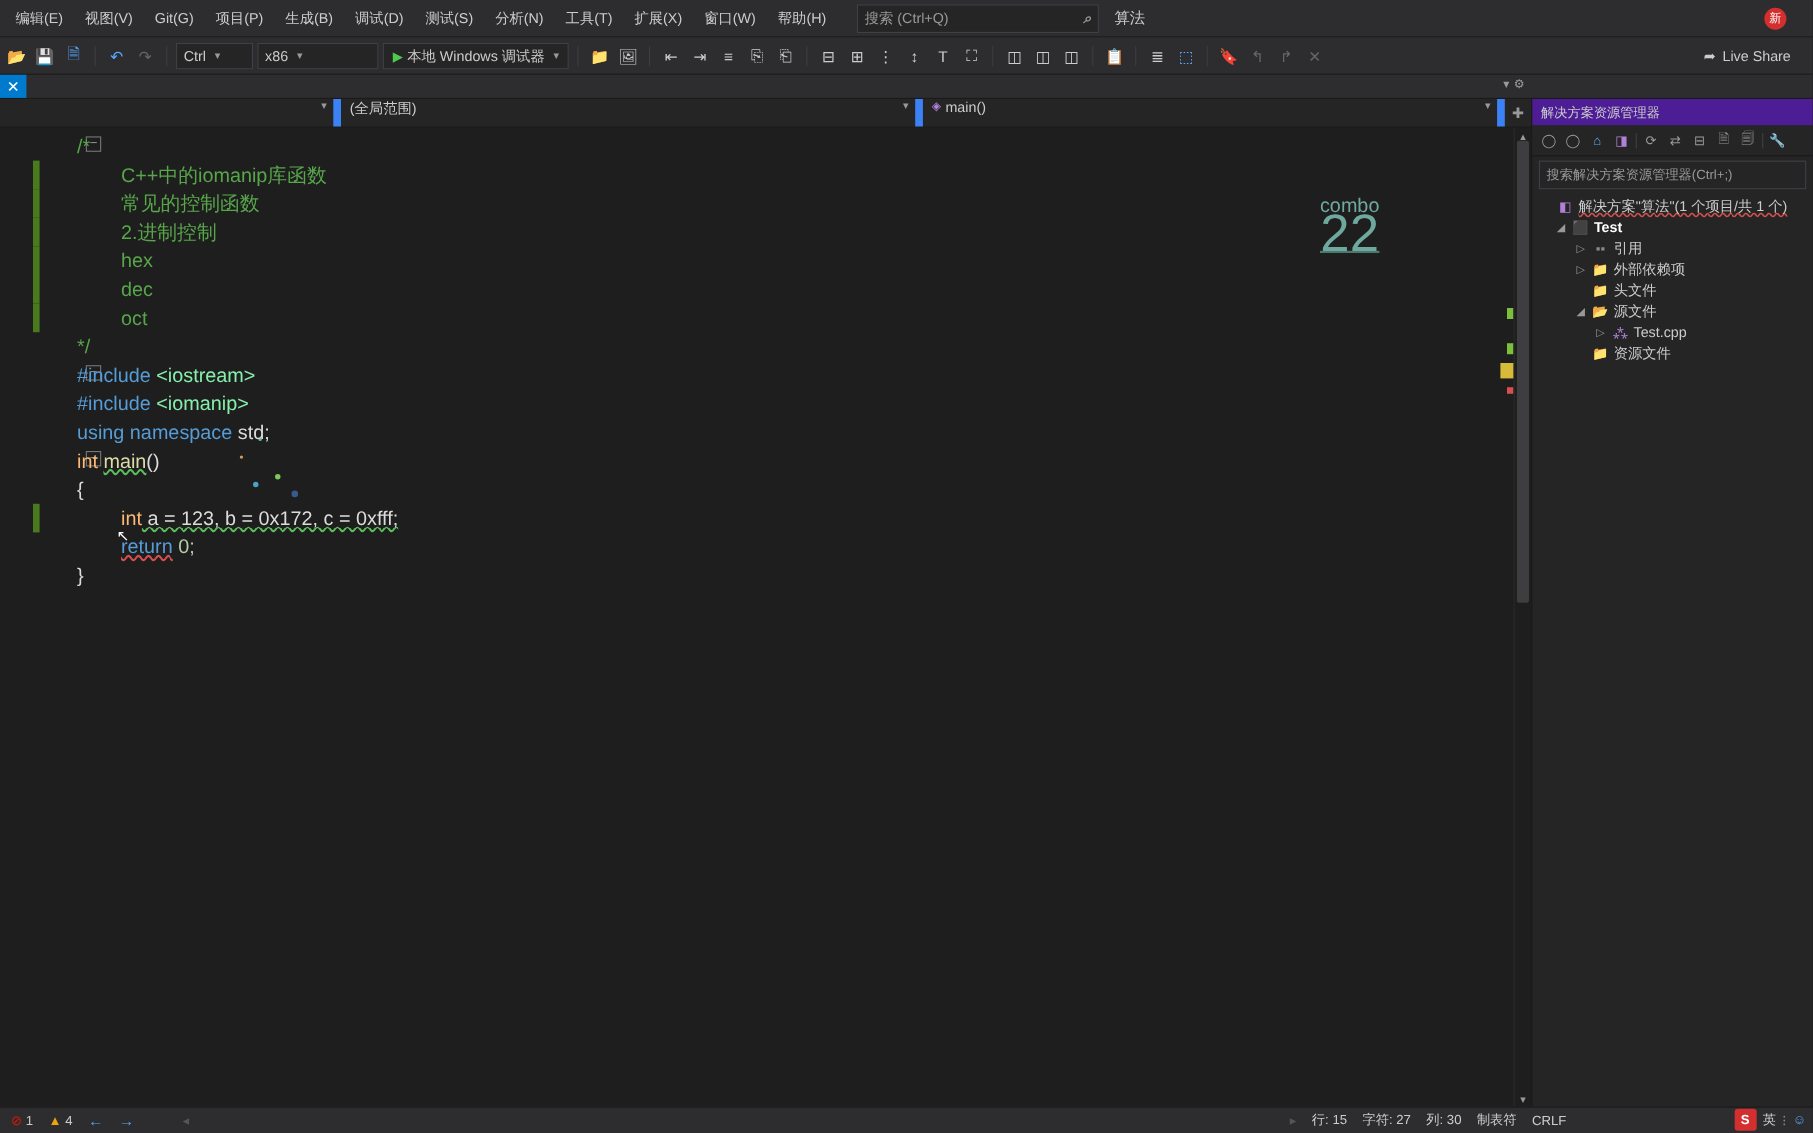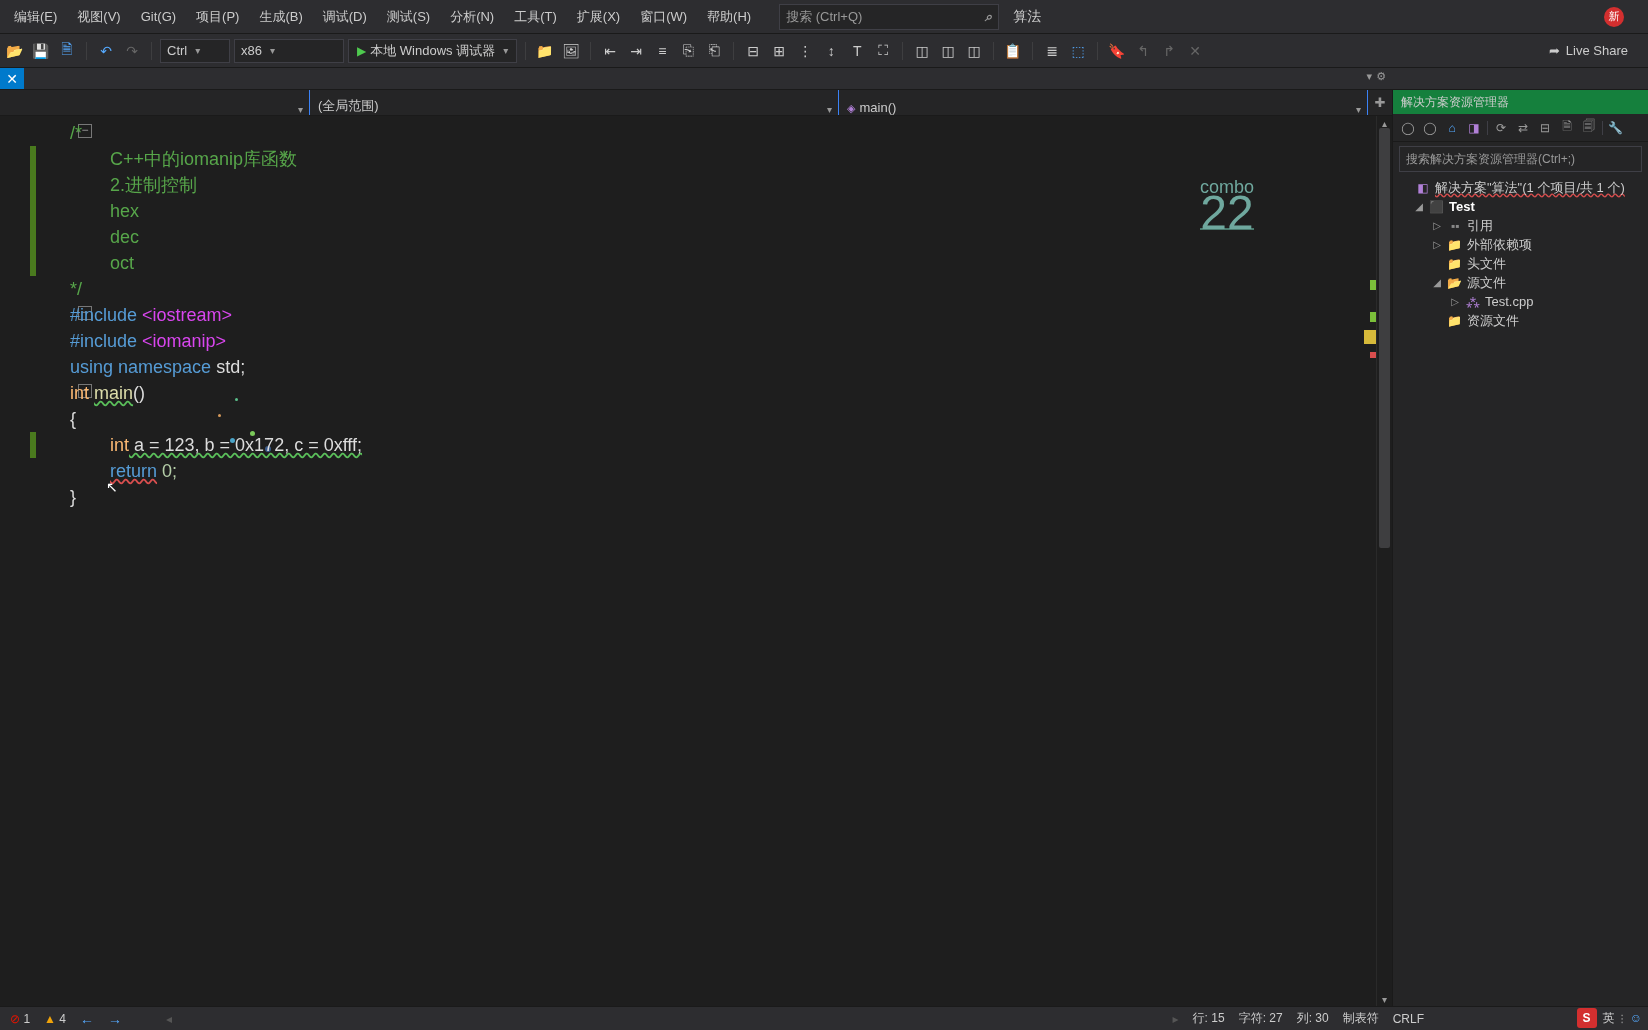--- a/index.html
+++ b/index.html
@@ -29,41 +29,41 @@
 .tab-close { width: 24px; background: #007acc; color: #fff; display: flex; align-items: center; justify-content: center; font-size: 14px; cursor: pointer; }
 .tab-tools { display: flex; align-items: center; gap: 4px; padding-right: 6px; margin-left: auto; }
 .tab-tools span { color: #999; font-size: 11px; cursor: pointer; }
 
 
 .main { display: flex; height: calc(100% - 34px - 34px - 22px - 24px); }
 .editor-panel { flex: 1; display: flex; flex-direction: column; background: #1e1e1e; }
 
 
 .scope-bar { height: 26px; background: #252526; border-bottom: 1px solid #1a1a1a; display: flex; align-items: center; }
-.scope-seg { flex: 1; padding: 0 8px; border-right: 1px solid #3b82f6; height: 100%; display: flex; align-items: flex-end; color: #ccc; position: relative; }
+.scope-seg { flex: 1; padding: 0 8px; border-right: 7px solid #3b82f6; height: 100%; display: flex; align-items: flex-start; color: #ccc; position: relative; }
 .scope-seg.narrow { flex: 0 0 310px; }
 .scope-seg::after { content: "▾"; position: absolute; right: 6px; font-size: 10px; color: #999; }
 .scope-add { width: 24px; display: flex; align-items: center; justify-content: center; color: #999; }
 .member-icon { color: #b180d7; margin-right: 4px; font-size: 11px; }
 
 
 .editor-scroll-wrap { flex: 1; display: flex; position: relative; }
 .editor { flex: 1; font-family: "Consolas", monospace; font-size: 18px; line-height: 26px; padding: 4px 0 4px 30px; position: relative; overflow: hidden; }
 .code-line { display: flex; white;
 
 space: pre; position: relative; }
 .outline-box { position: absolute; left: 48px; width: 14px; height: 14px; border: 1px solid #777; background: #1e1e1e; color: #999; font-size: 12px; line-height: 10px; text-align: center; cursor: pointer; top: 4px; }
 .margin-bar { width: 6px; margin-right: 4px; }
 .margin-bar.green { background: #4a7a1e; }
 .margin-bar.yellow { background: #c9b626; }
 .code-text { position: relative; padding-left: 30px; }
 .c-comment { color: #57a64a; }
 .c-keyword { color: #569cd6; }
 .c-type { color: #fdba74; }
-.c-string { color: #d946ef; }
+.c-string { color: #86efac; }
 .c-number { color: #b5cea8; }
 .c-func { color: #dcdcaa; }
 .c-ident { color: #dcdcdc; }
 .c-punct { color: #dcdcdc; }
 .wavy-green { text-decoration: underline wavy #5abf5a; text-decoration-skip-ink: none; }
 .wavy-red { text-decoration: underline wavy #d94e4e; text-decoration-skip-ink: none; }
 .current-line { position: absolute; left: 56px; right: 16px; top: 0; height: 26px; border: 1px solid #555; pointer-events: none; }
 .cursor-caret { display: inline-block; border-left: 1px solid #fff; height: 20px; vertical-align: middle; }
 
 
@@ -74,21 +74,21 @@
 
 .overview-ruler { width: 16px; background: #1e1e1e; border-left: 1px solid #2a2a2a; position: relative; }
 .overview-ruler .thumb { position: absolute; left: 2px; right: 2px; top: 12px; height: 420px; background: #3e3e40; border-radius: 2px; }
 
 
 .change-col { width: 12px; position: relative; }
 .change-col .mk { position: absolute; right: 0; width: 6px; }
 
 
 .sln-panel { width: 256px; background: #252526; border-left: 1px solid #1a1a1a; display: flex; flex-direction: column; }
-.sln-header { height: 24px; background: #15803d; padding: 0 8px; display: flex; align-items: center; color: #ccc; font-size: 12px; }
+.sln-header { height: 24px; background: #4c1d95; padding: 0 8px; display: flex; align-items: center; color: #ccc; font-size: 12px; }
 .sln-toolbar { height: 28px; background: #252526; display: flex; align-items: center; gap: 4px; padding: 0 6px; border-bottom: 1px solid #1a1a1a; }
 .sln-tool-icon { width: 18px; height: 18px; display: flex; align-items: center; justify-content: center; color: #999; font-size: 12px; cursor: pointer; }
 .sln-search { height: 26px; margin: 4px 6px; border: 1px solid #3f3f46; display: flex; align-items: center; padding: 0 6px; color: #999; font-size: 12px; }
 .sln-tree { flex: 1; padding: 2px 0; font-size: 13px; }
 .tree-item { display: flex; align-items: center; height: 19px; padding-left: 6px; cursor: pointer; gap: 4px; white-space: nowrap; }
 .tree-exp { width: 12px; color: #999; font-size: 10px; text-align: center; }
 .tree-icon { width: 16px; text-align: center; font-size: 12px; }
 .tree-label { color: #ccc; }
 .tree-label.bold { font-weight: bold; color: #fff; }
 .ic-sln { color: #b180d7; }
@@ -228,20 +228,24 @@
         <div class="particle" style="left:218px;top:298px;background:#d79a5a;width:3px;height:3px"></div>
 
         <div class="code-line">
             <span class="margin-bar"></span>
             <span class="outline-box">−</span>
             <span class="code-text c-comment">/*</span>
           </div>
         <div class="code-line">
             <span class="margin-bar green"></span>
             <span class="code-text c-comment" style="padding-left:70px">C++中的iomanip库函数</span>
+          </div>
+        <div class="code-line">
+            <span class="margin-bar green"></span>
+            <span class="code-text c-comment" style="padding-left:70px">常见的控制函数</span>
           </div>
         <div class="code-line">
             <span class="margin-bar green"></span>
             <span class="code-text c-comment" style="padding-left:70px">2.进制控制</span>
           </div>
         <div class="code-line">
             <span class="margin-bar green"></span>
             <span class="code-text c-comment" style="padding-left:70px">hex</span>
           </div>
         <div class="code-line">

